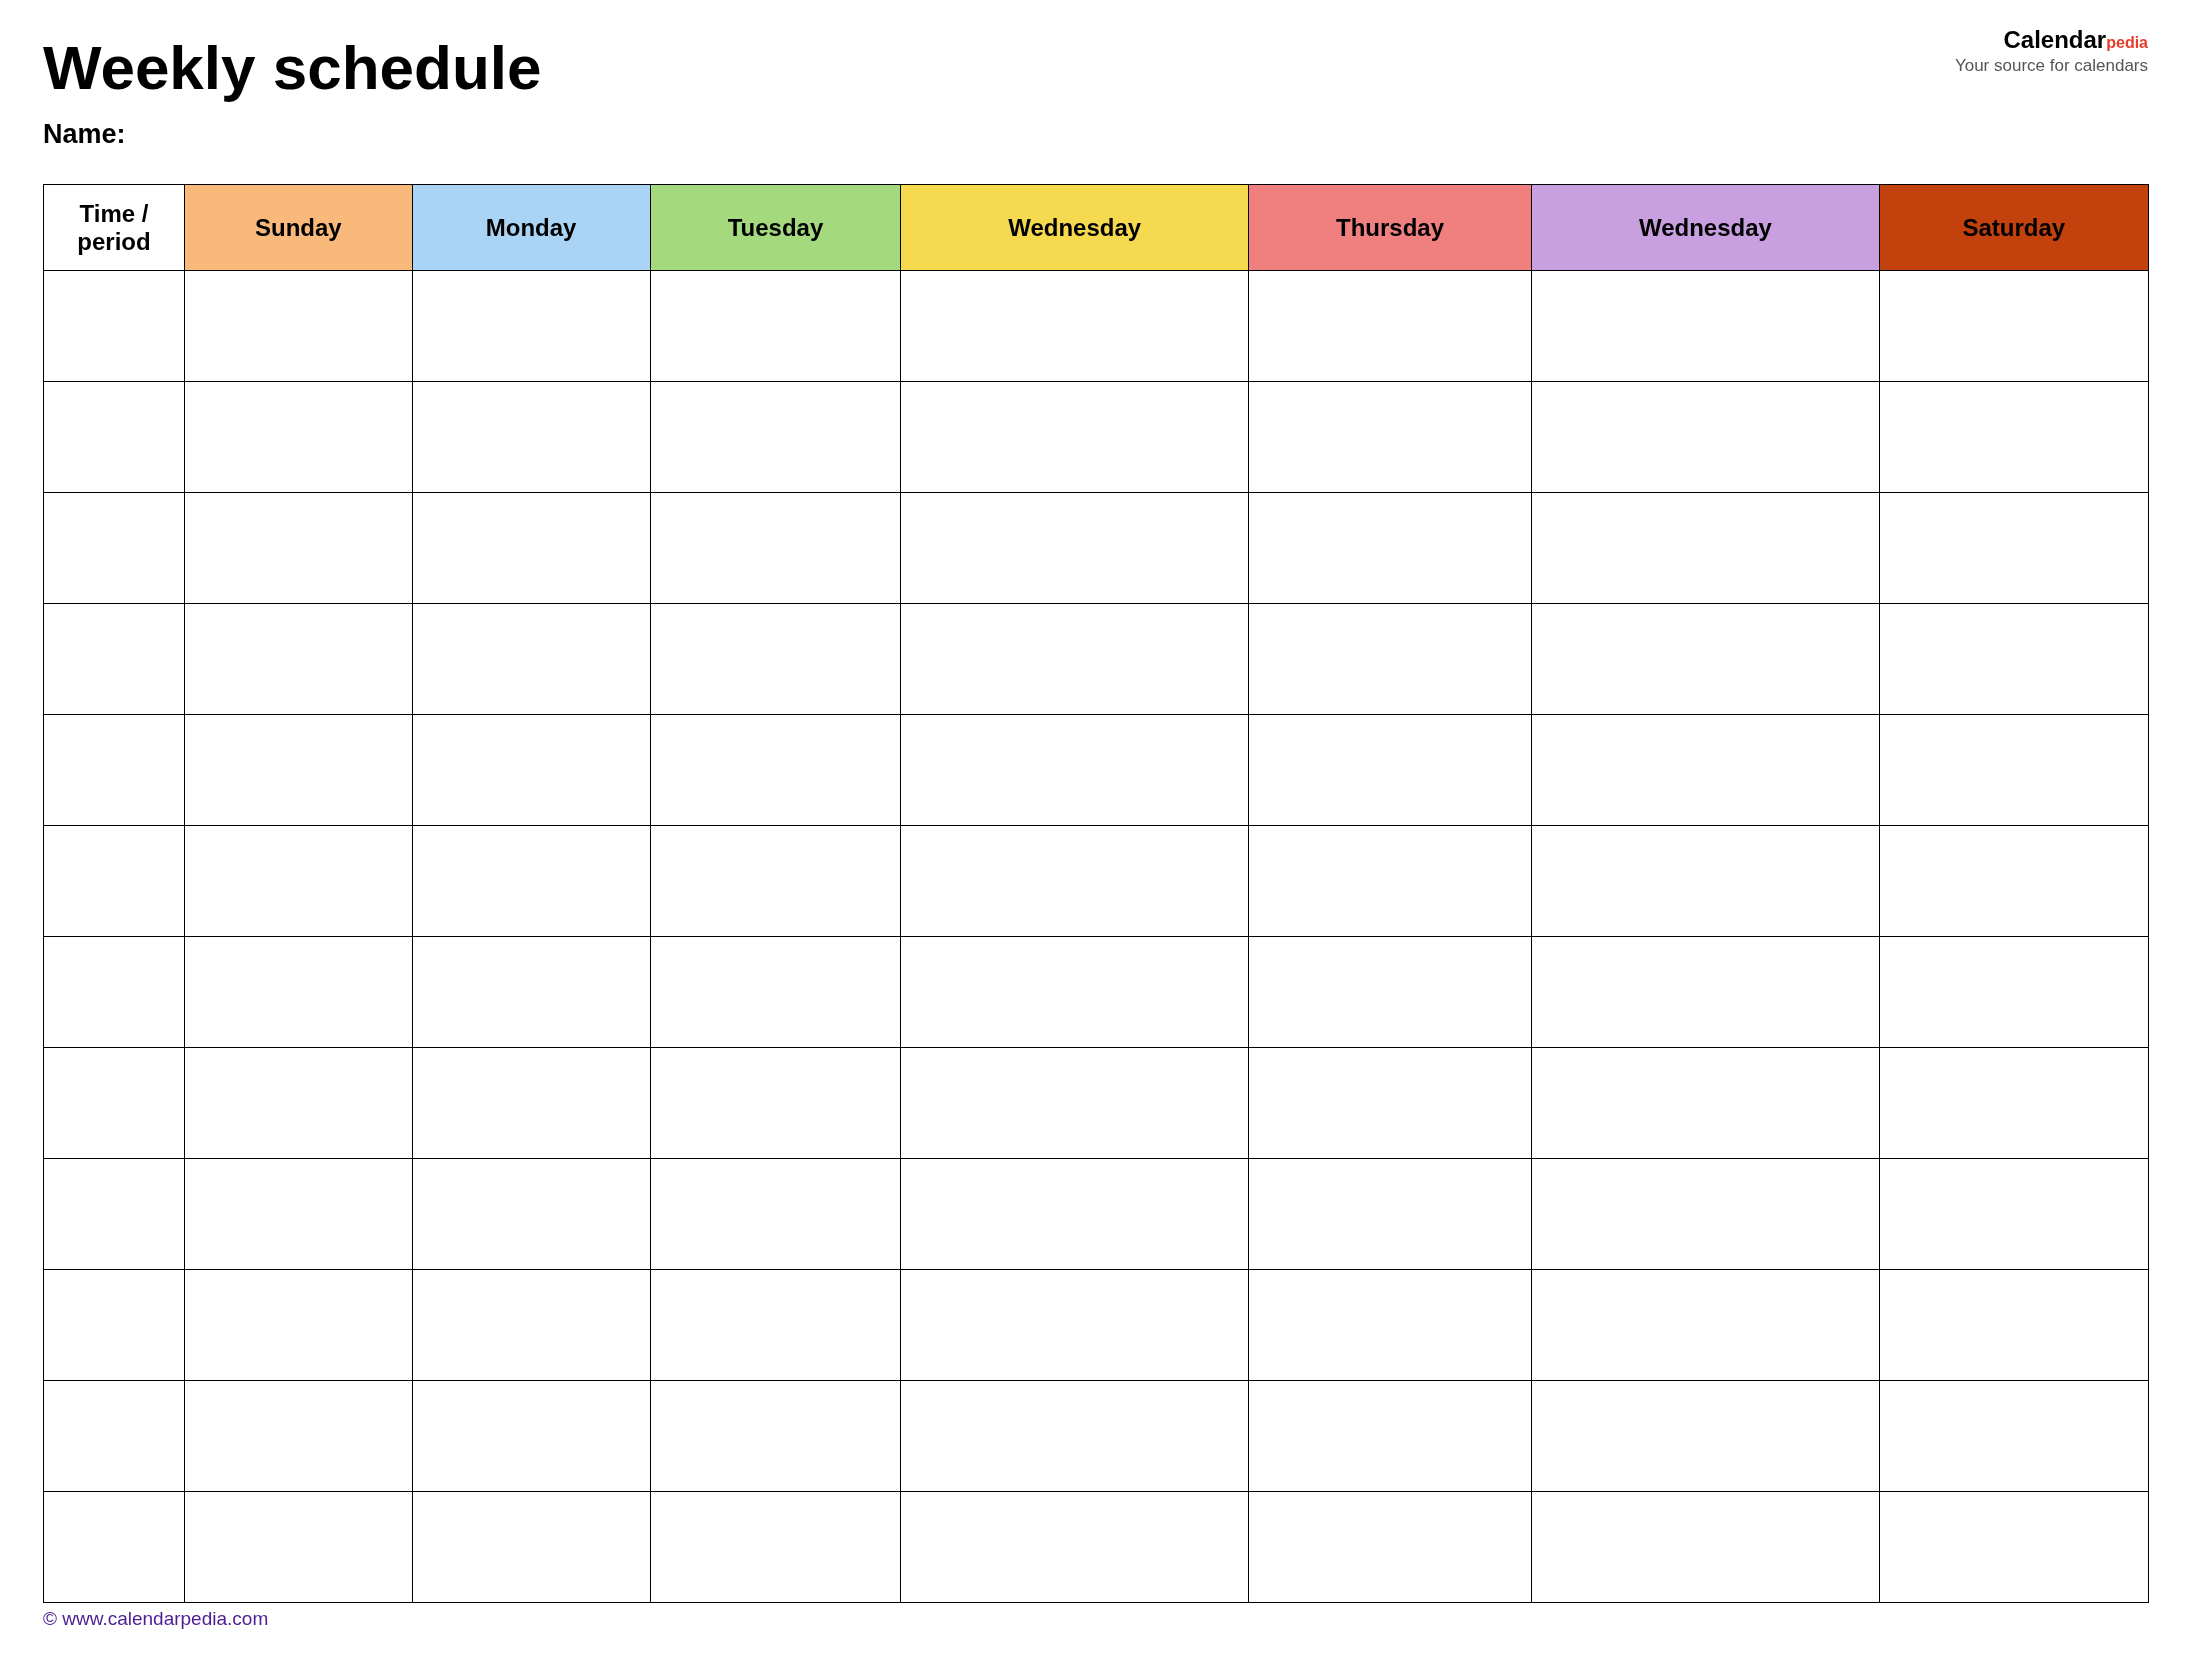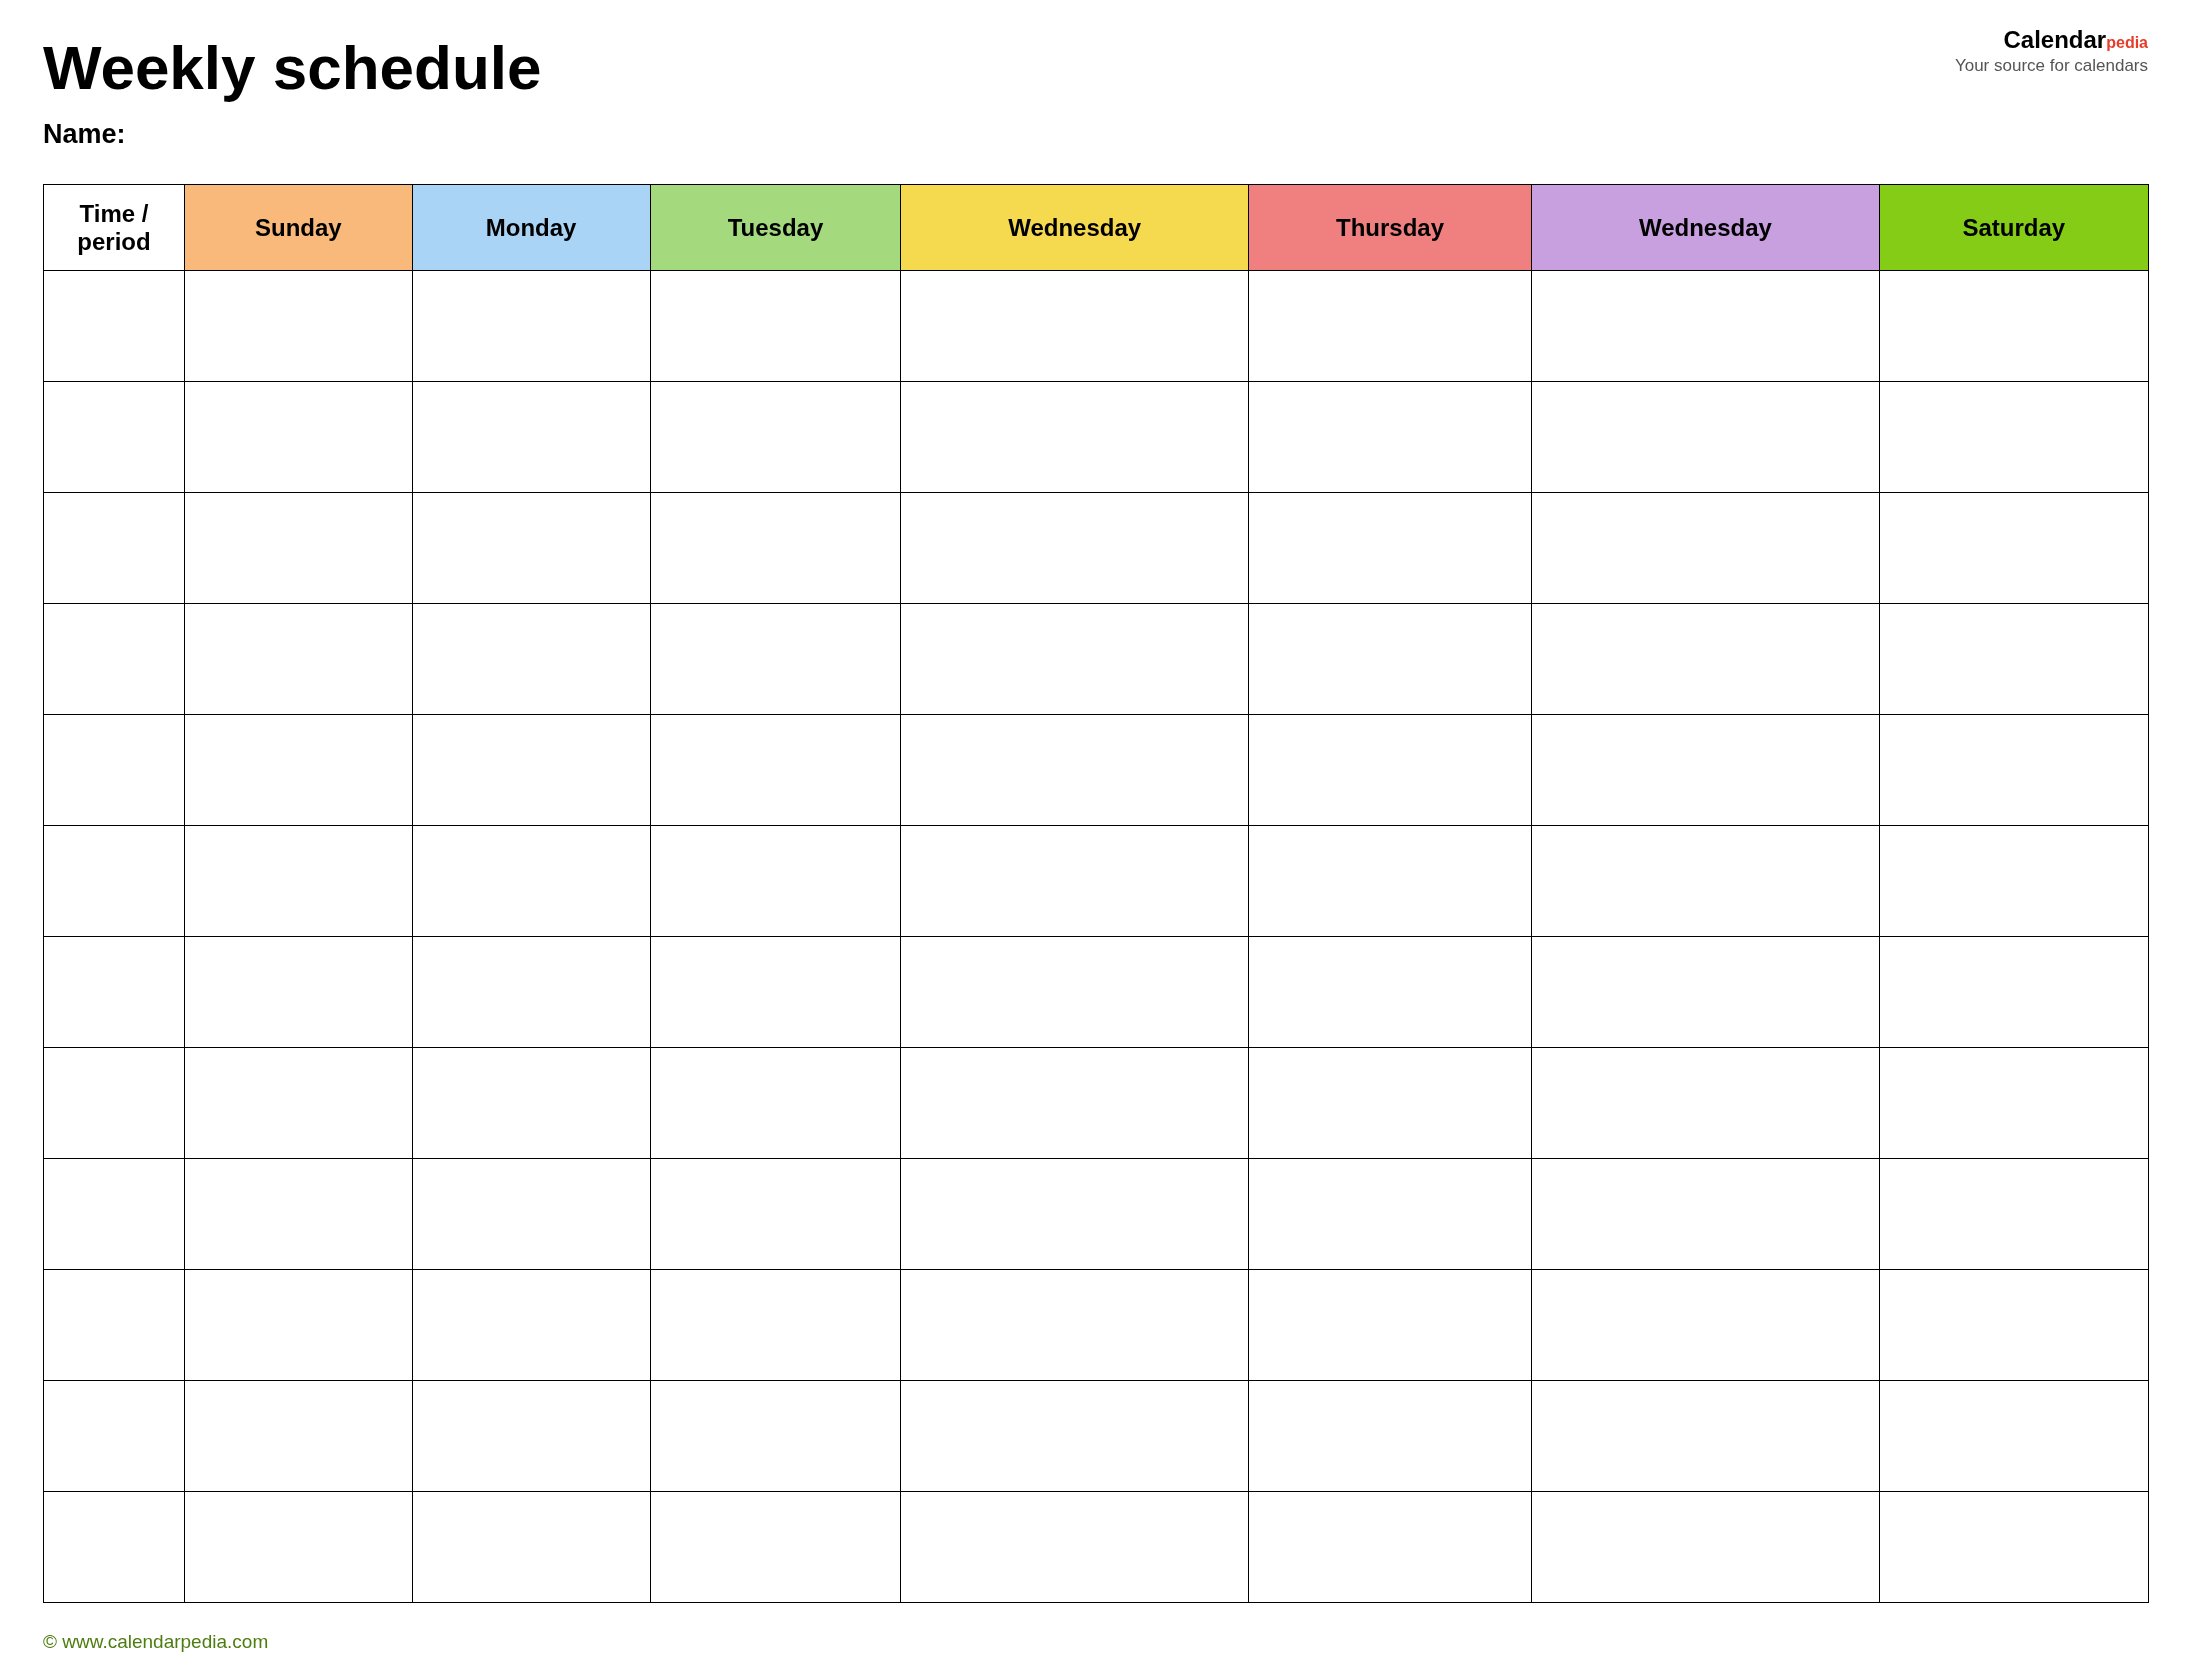--- a/index.html
+++ b/index.html
@@ -108,31 +108,31 @@
 
     .col-thursday {
       background-color: #f08080;
     }
 
     .col-friday {
       background-color: #c8a0e0;
     }
 
     .col-saturday {
-      background-color: #84cc16;
+      background-color: #c2410c;
     }
 
     .schedule-table tbody td {
       background-color: #ffffff;
     }
 
     .footer {
-      margin-top: 28px;
+      margin-top: 5px;
       font-size: 19px;
-      color: #4d7c0f;
+      color: #4c1d95;
     }
   </style>
 </head>
 <body>
 
 <div class="branding">
   <div>
     <span class="brand-calendar">Calendar</span><span class="brand-pedia">pedia</span>
   </div>
   <span class="brand-tagline">Your source for calendars</span>

